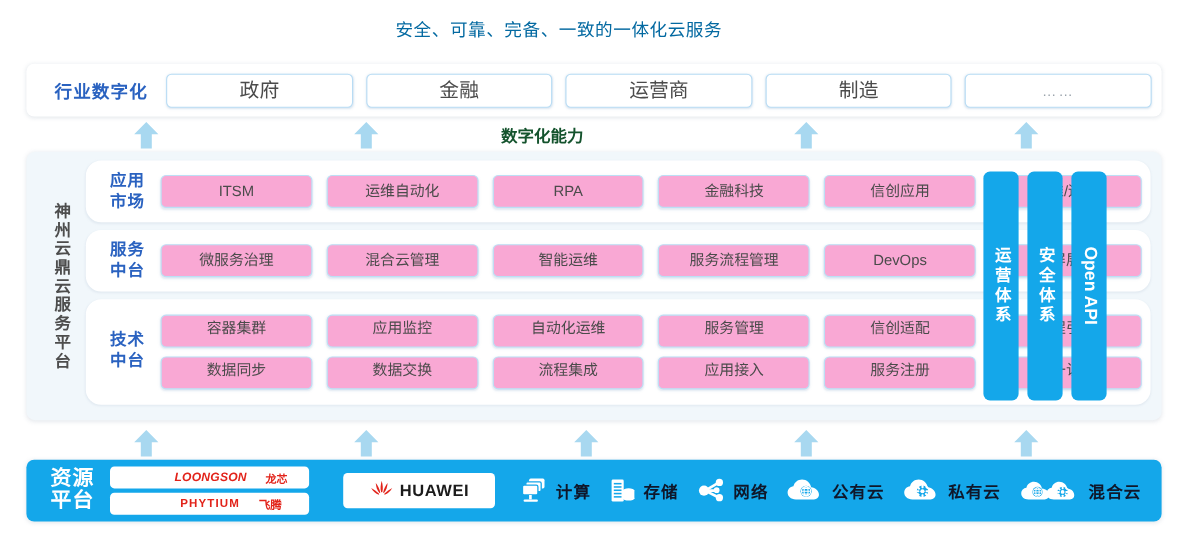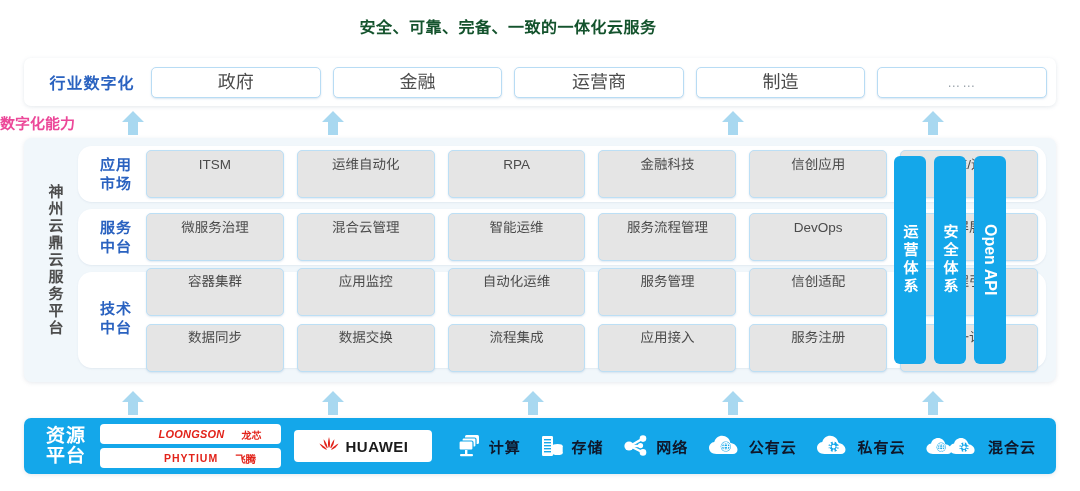--- a/index.html
+++ b/index.html
@@ -10,21 +10,21 @@
     color:#3f3f3f;
     overflow:hidden;
     position:relative;
   }
   .page{position:relative;width:1080px;height:491px;}
 
   
   .title{
     position:absolute;left:0;top:14px;width:1016px;
     text-align:center;
-    font-size:16px;font-weight:bold;color:#14532d;
+    font-size:16px;font-weight:normal;color:#0369a1;
     letter-spacing:.5px;
   }
 
   
   .industry-band{
     position:absolute;left:24px;top:58px;width:1032px;height:48px;
     background:#ffffff;border-radius:7px;
     box-shadow:0 1px 4px rgba(120,140,160,.20);
     display:flex;align-items:center;
     box-sizing:border-box;padding:0 9px;
@@ -45,22 +45,22 @@
   .ind-box.dots{color:#9aa3ab;letter-spacing:2px;font-size:13px;}
 
   
   .arrow{
     position:absolute;width:26px;height:26px;
   }
   .arrow svg{display:block;}
 
   
   .cap-digital{
-    position:absolute;top:112px;left:0;width:986px;text-align:left;
-    font-size:15px;font-weight:bold;color:#ec4899;
+    position:absolute;top:112px;left:0;width:986px;text-align:center;
+    font-size:15px;font-weight:bold;color:#14532d;
   }
 
   
   .platform{
     position:absolute;left:24px;top:138px;width:1032px;height:244px;
     background:#f1f7fb;border-radius:8px;
     box-shadow:0 1px 4px rgba(120,140,160,.18);
     display:flex;box-sizing:border-box;padding:8px 10px 8px 8px;
   }
   .platform-side{
@@ -85,22 +85,22 @@
   .layer-row.r3{height:96px;font-family:Liberation Mono, monospace;}
 
   .row-label{
     width:60px;flex:0 0 60px;text-align:center;
     font-size:15px;font-weight:bold;color:#2a62c0;
     line-height:19px;letter-spacing:1px;
   }
   .cells{flex:1;display:flex;flex-direction:column;gap:8px;min-width:0;}
   .cell-line{display:flex;gap:13px;}
   .cell{
-    flex:1;height:48px;line-height:28px;text-align:center;
-    border:1px solid #bcdff5;border-radius:5px;background:#e5e5e5;
+    flex:1;height:30px;line-height:28px;text-align:center;
+    border:1px solid #bcdff5;border-radius:5px;background:#f9a8d4;
     font-size:13.5px;color:#4b4b4b;
     box-shadow:0 1px 2px rgba(130,165,200,.26);
     box-sizing:border-box;white-space:nowrap;overflow:hidden;
   }
 
   
   .pillars{
     position:absolute;left:894px;top:156px;
     display:flex;gap:8px;
   }
@@ -135,21 +135,21 @@
     display:flex;align-items:center;justify-content:center;
     font-size:11px;font-weight:bold;padding-left:39px;
   }
   .chip .en{color:#e2231a;font-style:italic;letter-spacing:.2px;}
   .chip .cn{color:#e2231a;margin-left:17px;font-style:normal;font-size:10px;text-align:center;}
   .chip.phy .en{font-style:normal;color:#e2231a;letter-spacing:1px;font-size:10.5px;}
   .chip.phy .cn{font-size:10.5px;}
 
   .huawei-chip{
     width:138px;height:32px;background:#fff;border-radius:4px;
-    margin-left:13px;
+    margin-left:31px;
     display:flex;align-items:center;justify-content:center;gap:6px;
   }
   .huawei-chip .hw-text{font-size:15px;font-weight:bold;color:#1b1b1b;letter-spacing:.5px;}
 
   .res-items{
     flex:1;display:flex;align-items:center;justify-content:space-around;
     margin-left:14px;
   }
   .res-item{display:flex;align-items:center;gap:7px;color:#fff;}
   .res-item .ri-label{font-size:15px;font-weight:bold;color:#0f172a;letter-spacing:1px;}

